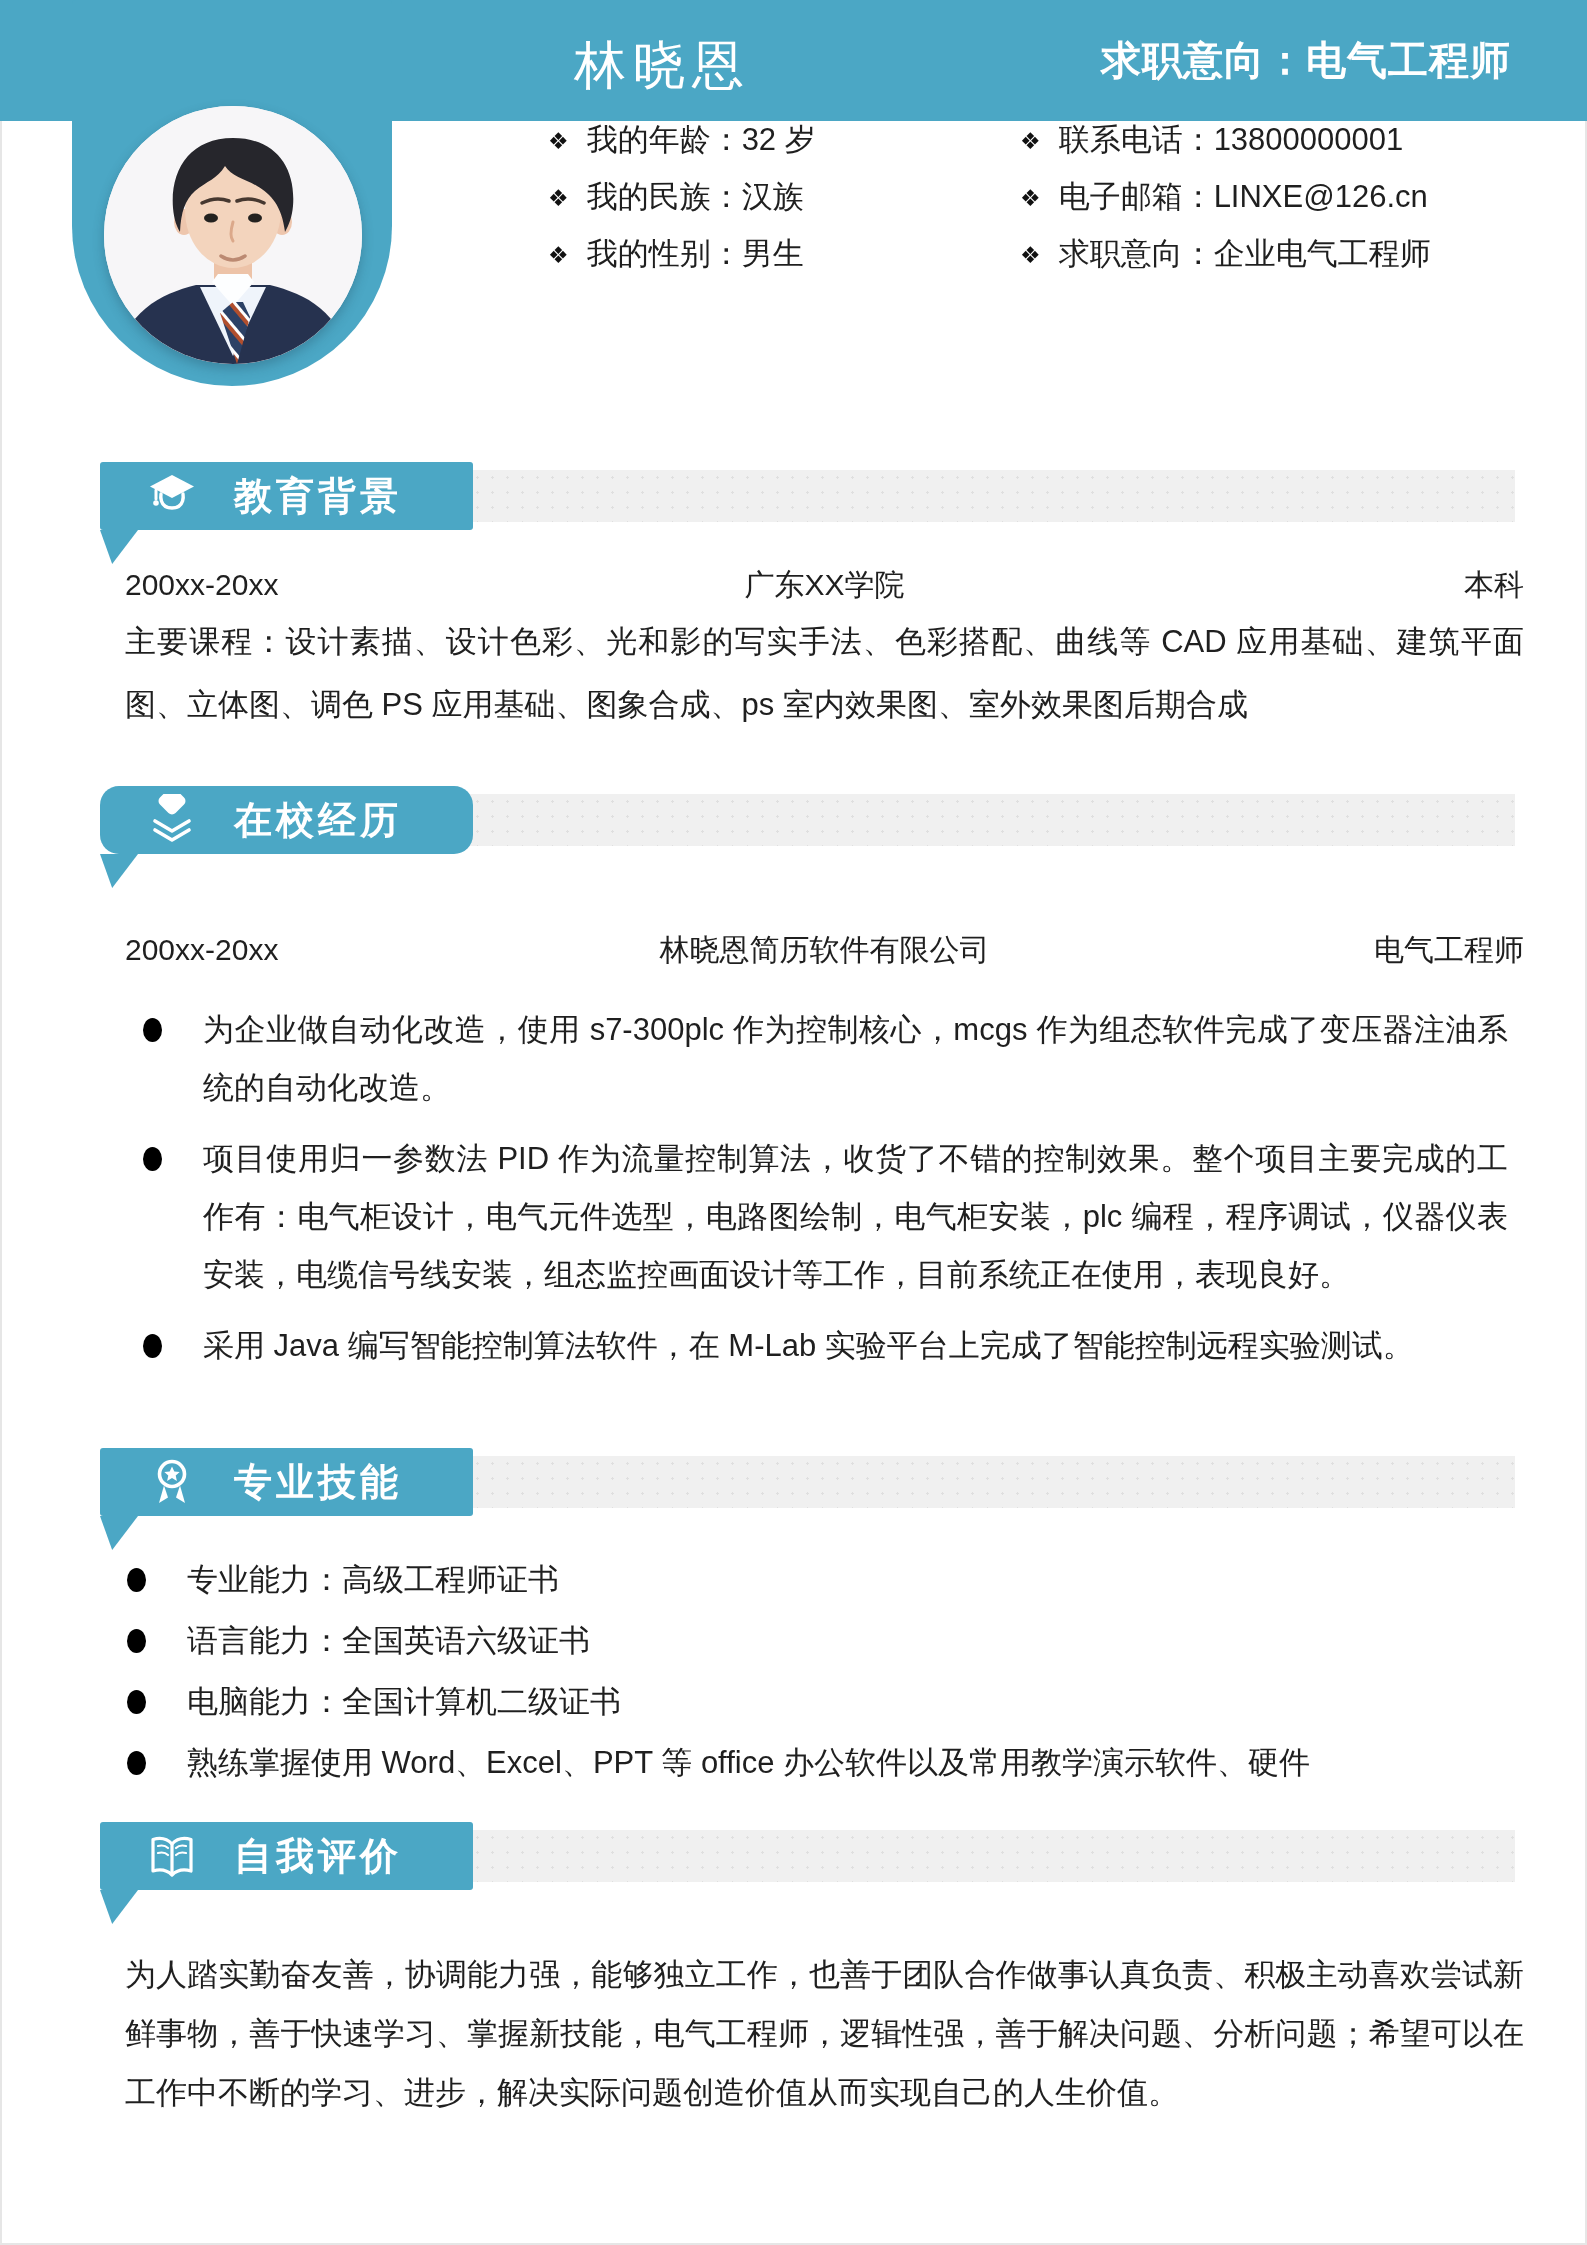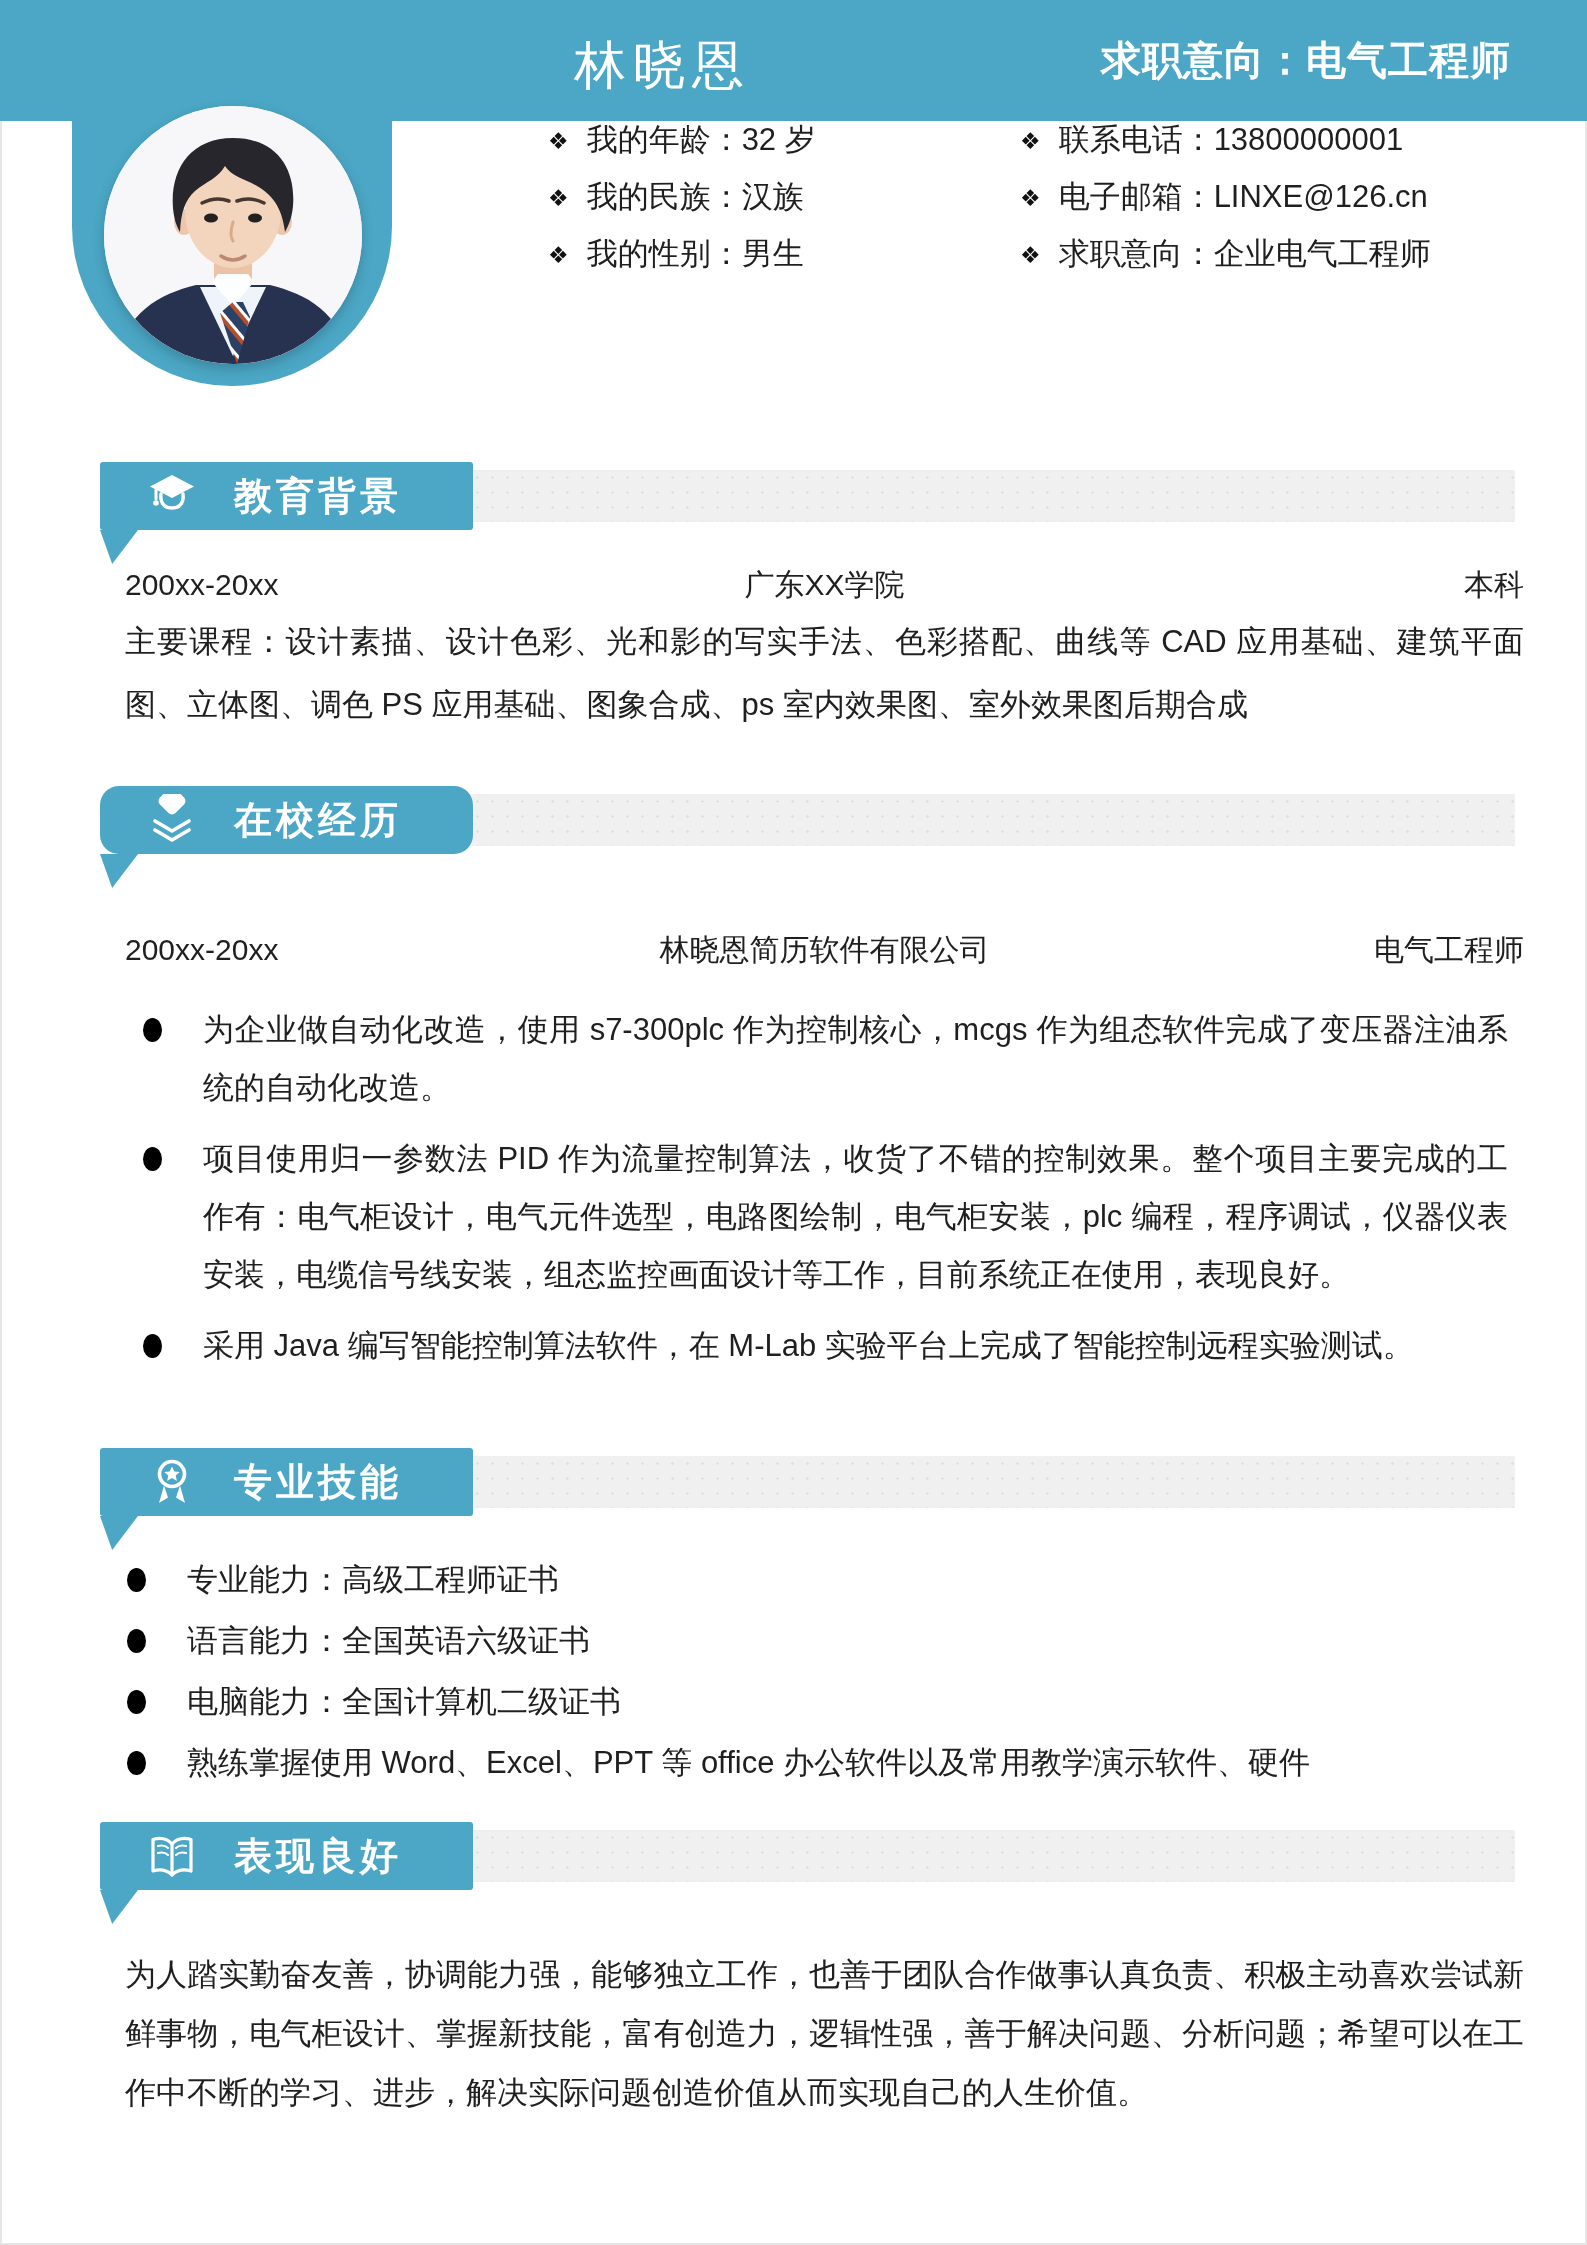--- a/index.html
+++ b/index.html
@@ -215,18 +215,18 @@
 
   <div class="strip" id="evl-strip"></div>
   <div class="pill" id="evl-pill">
     <span class="ic">
       <svg viewBox="0 0 48 50" width="48" height="50">
         <path d="M24 13 C19 7.5 12 6.5 5 8.5 V 40 C12 38 19 39 24 44 C29 39 36 38 43 40 V 8.5 C36 6.5 29 7.5 24 13 Z" fill="none" stroke="#fff" stroke-width="3.2" stroke-linejoin="round"></path>
         <path d="M24 13 V 44" stroke="#fff" stroke-width="3.2"></path>
         <path d="M10 15 c4 -1 8 0 10 2 M10 22 c4 -1 8 0 10 2 M38 15 c-4 -1 -8 0 -10 2 M38 22 c-4 -1 -8 0 -10 2" stroke="#fff" stroke-width="2.2" fill="none" stroke-linecap="round"></path>
       </svg>
     </span>
-    <span class="tt">表现良好</span>
+    <span class="tt">自我评价</span>
   </div>
   <div class="tail" id="evl-tail"></div>
-  <div class="para" id="evl-text">为人踏实勤奋友善，协调能力强，能够独立工作，也善于团队合作做事认真负责、积极主动喜欢尝试新鲜事物，电气柜设计、掌握新技能，富有创造力，逻辑性强，善于解决问题、分析问题；希望可以在工作中不断的学习、进步，解决实际问题创造价值从而实现自己的人生价值。</div>
+  <div class="para" id="evl-text">为人踏实勤奋友善，协调能力强，能够独立工作，也善于团队合作做事认真负责、积极主动喜欢尝试新鲜事物，善于快速学习、掌握新技能，电气工程师，逻辑性强，善于解决问题、分析问题；希望可以在工作中不断的学习、进步，解决实际问题创造价值从而实现自己的人生价值。</div>
 
 </div>
 
 </body></html>

